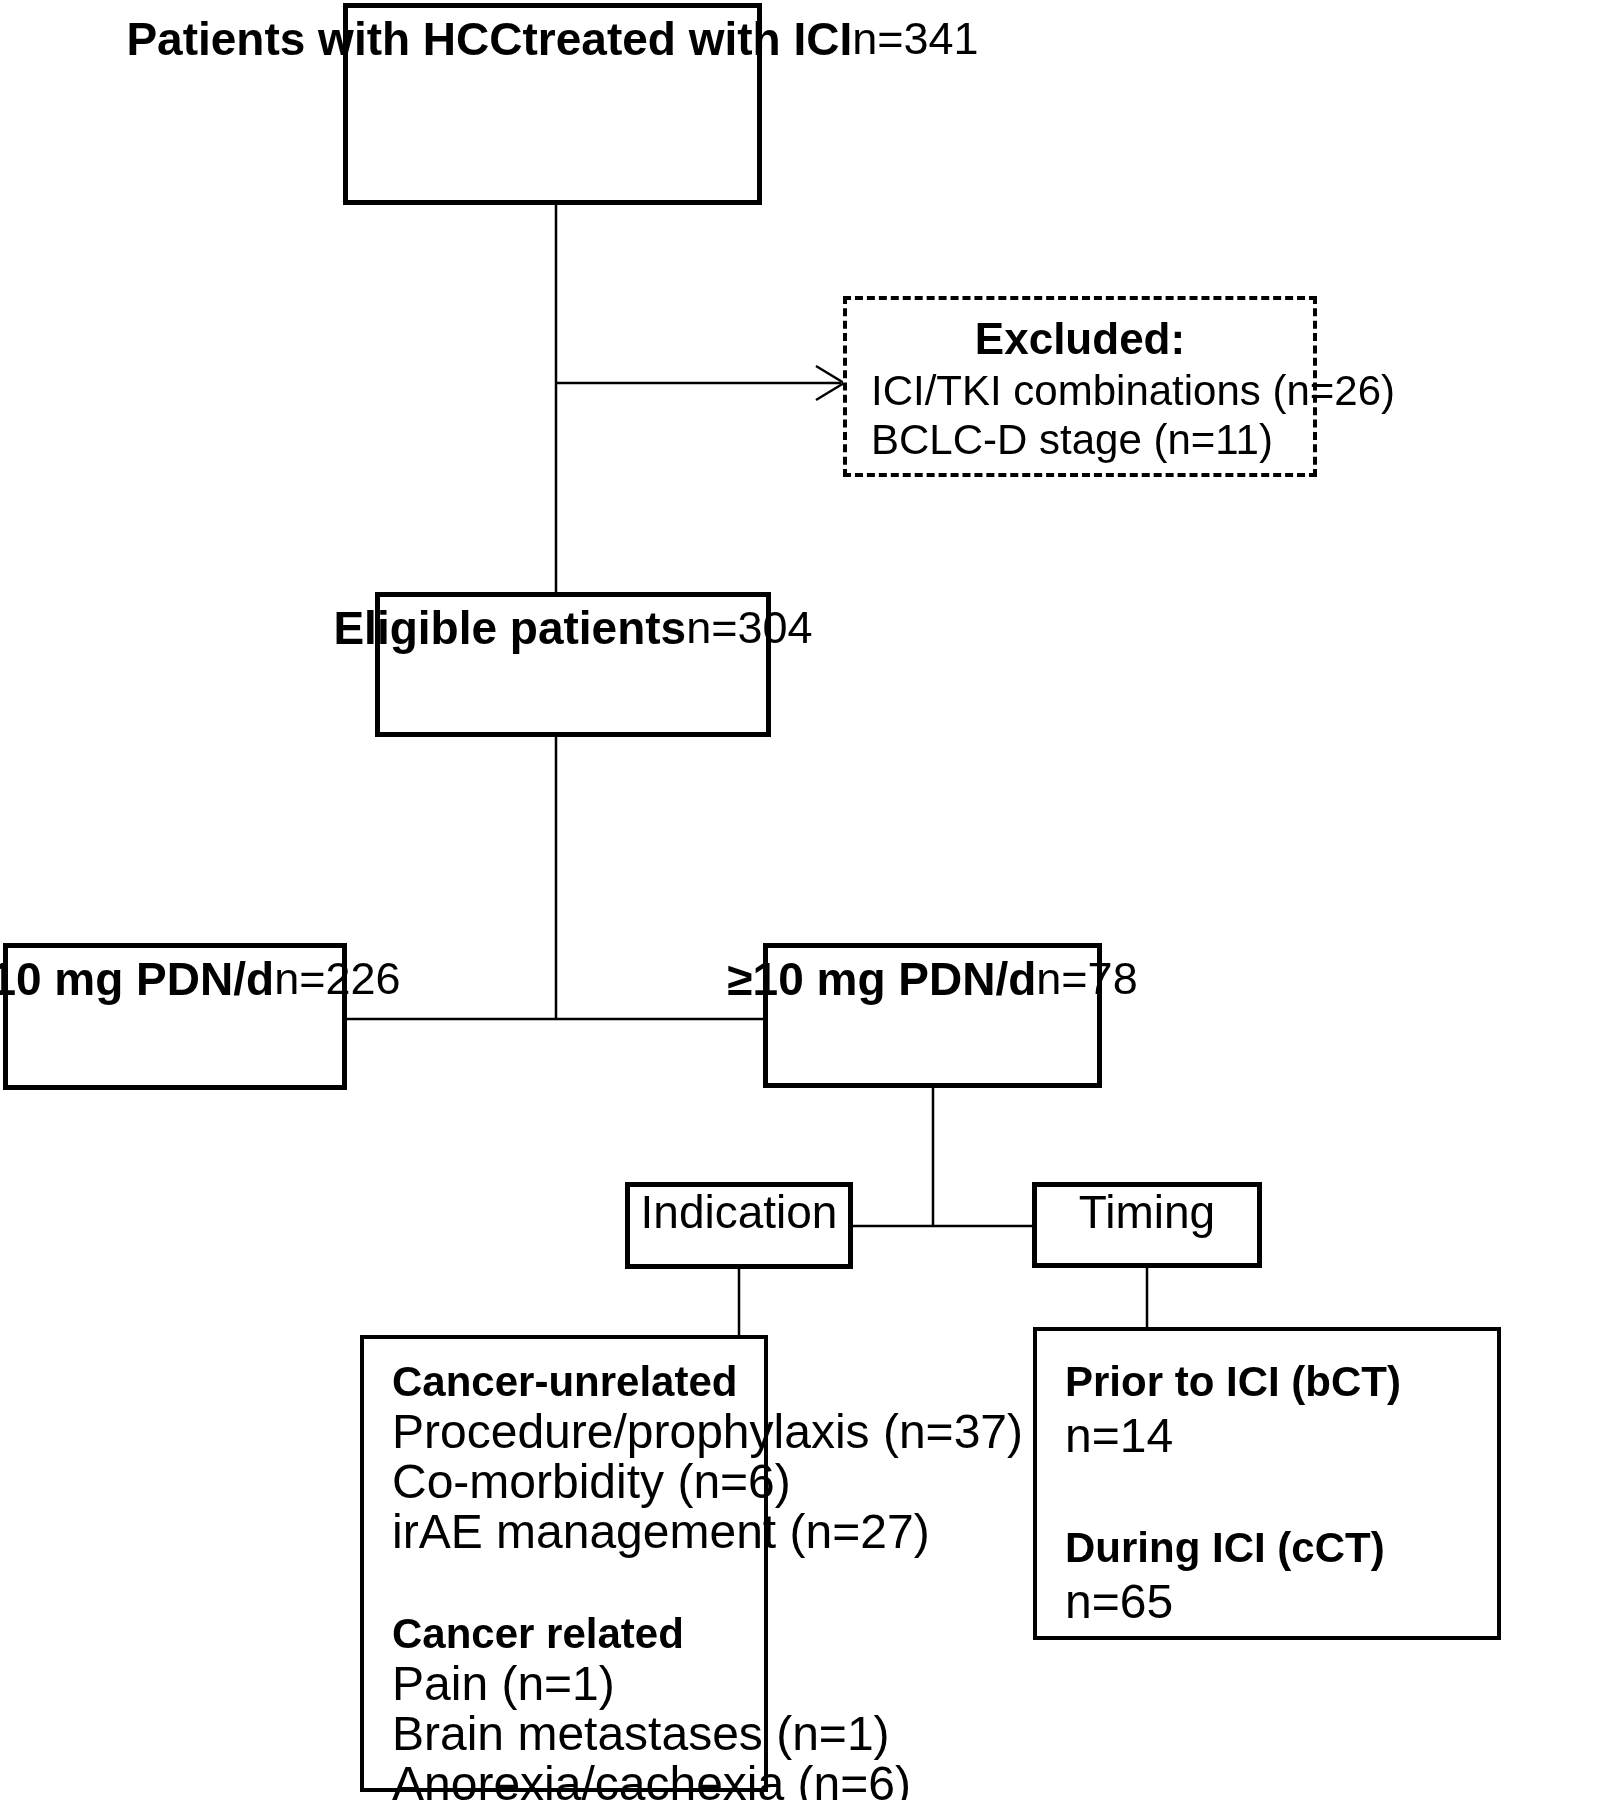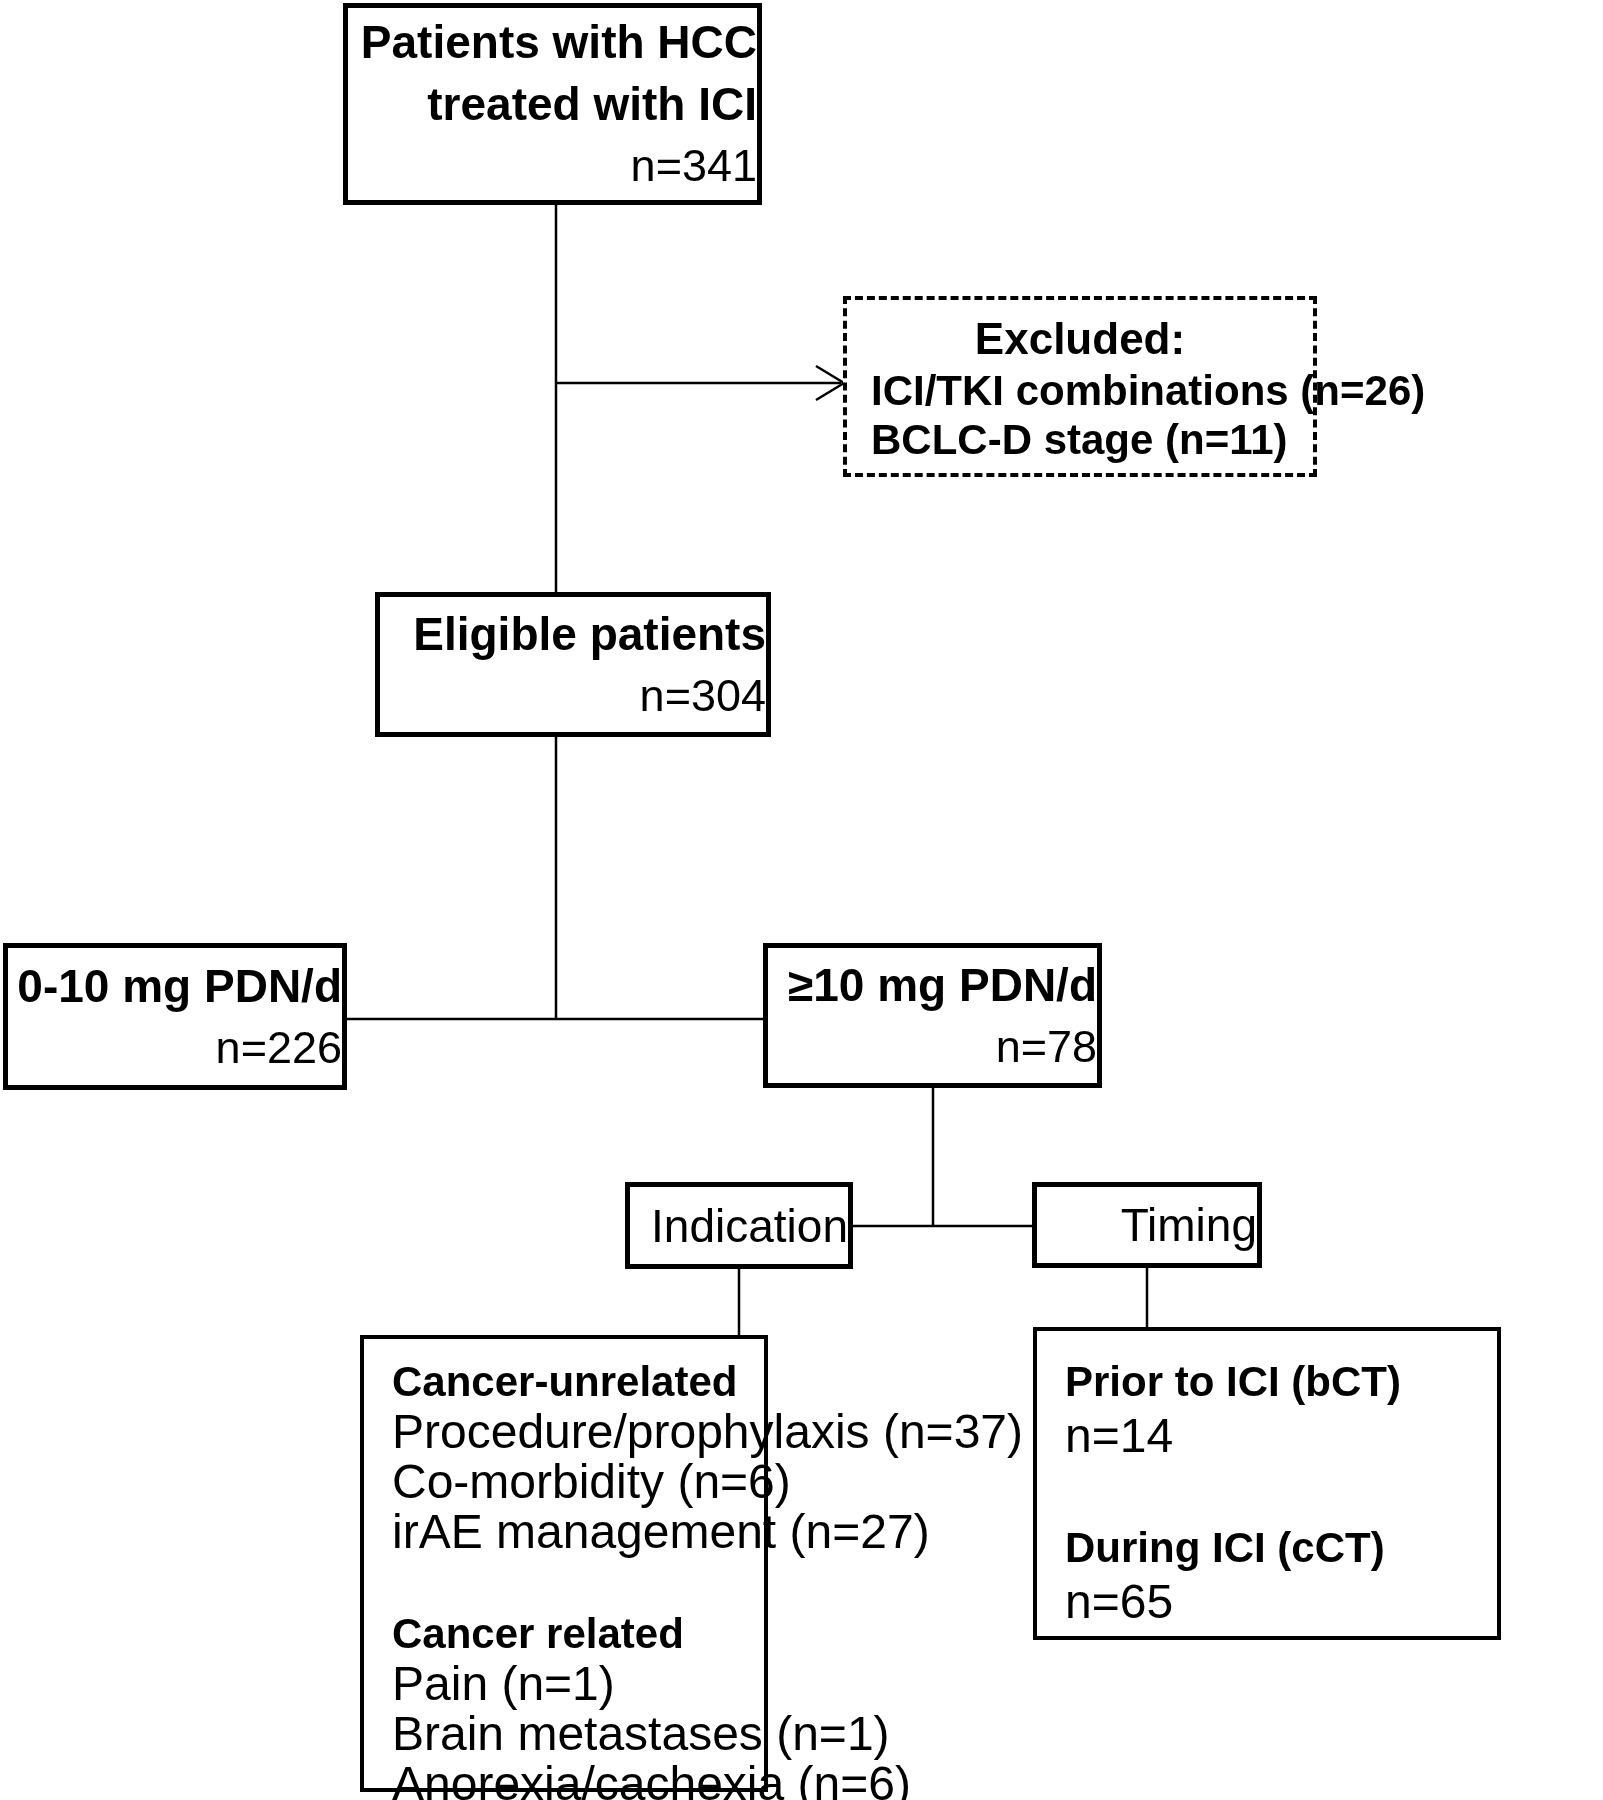--- a/index.html
+++ b/index.html
@@ -24,22 +24,22 @@
   }
   .node {
     position: absolute;
     box-sizing: border-box;
     background: #ffffff;
     border: 5px solid #000000;
     z-index: 2;
   }
   .centered {
     display: flex;
-    flex-direction: column;
-    align-items: flex-end;
+    flex-direction: row;
+    align-items: flex-start;
     justify-content: center;
     text-align: center;
   }
   .title-line {
     font-size: 46px;
     font-weight: 700;
     line-height: 62px;
     white-space: nowrap;
   }
   .count-line {
@@ -74,21 +74,21 @@
     padding: 12px 24px 0 24px;
   }
   #excluded-box .exc-title {
     font-size: 44px;
     font-weight: 700;
     line-height: 54px;
     text-align: center;
   }
   #excluded-box .exc-item {
     font-size: 42px;
-    font-weight: 700;
+    font-weight: 400;
     line-height: 49px;
     text-align: left;
     white-space: nowrap;
   }
   
   #indication-detail-box {
     padding: 18px 0 0 28px;
   }
   #indication-detail-box div {
     line-height: 50px;

